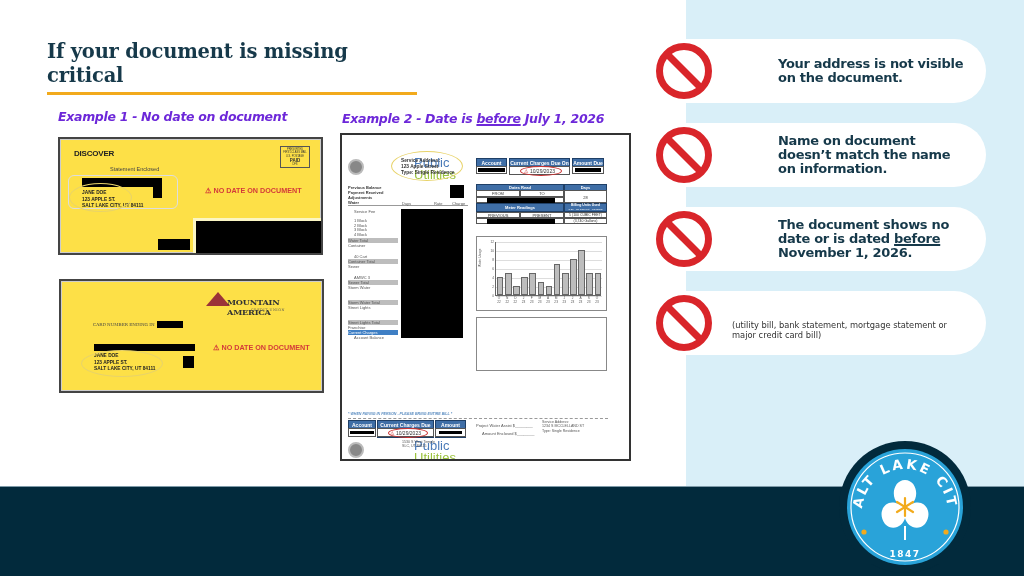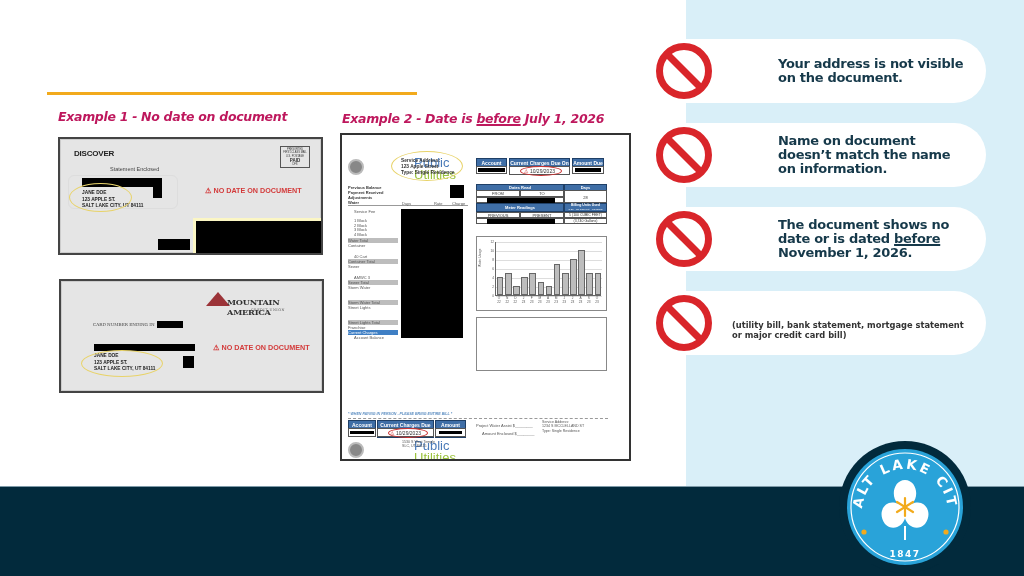--- a/index.html
+++ b/index.html
@@ -6,25 +6,25 @@
   html, body { width: 1024px; height: 576px; overflow: hidden; background: #ffffff; }
   body { position: relative; font-family: "Liberation Sans", sans-serif; color: #16394a; }
 
   .right-panel { position: absolute; left: 686px; top: 0; width: 338px; height: 486px; background: #d9eff8; }
   .footer { position: absolute; left: 0; top: 486px; width: 1024px; height: 90px; background: #022a3c; border-top: 1px solid #7e9aa8; }
 
   .headline { position: absolute; left: 47px; top: 40px; width: 380px; font-family: "DejaVu Serif", serif; font-weight: bold; font-size: 19.5px; line-height: 24px; color: #16394a; letter-spacing: -0.2px; }
   .headline u { text-decoration-thickness: 2px; text-underline-offset: 3px; }
   .headline-rule { position: absolute; left: 47px; top: 92px; width: 370px; height: 3px; background: #f2aa1c; }
 
-  .example-label { position: absolute; font-family: "DejaVu Sans", sans-serif; font-weight: bold; font-style: italic; font-size: 12.5px; color: #be185d; letter-spacing: -0.3px; }
+  .example-label { position: absolute; font-family: "DejaVu Sans", sans-serif; font-weight: bold; font-style: italic; font-size: 12.5px; color: #6d28d9; letter-spacing: -0.3px; }
   .example-label u { text-decoration-thickness: 1.5px; }
 
   
-  .envelope { position: absolute; background: #e5e5e5; border: 2px solid #444; box-shadow: 0 0 0 1px #ccc inset; overflow: hidden; }
+  .envelope { position: absolute; background: #fde047; border: 2px solid #444; box-shadow: 0 0 0 1px #ccc inset; overflow: hidden; }
   .black { position: absolute; background: #000; }
   .addr { position: absolute; font-family: "Liberation Sans", sans-serif; font-weight: bold; font-size: 4.8px; line-height: 6.5px; color: #222; }
   .oval { position: absolute; border: 1.3px solid #e8d36a; border-radius: 50%; }
   .nodate { position: absolute; font-family: "Liberation Sans", sans-serif; font-weight: bold; font-size: 7.2px; color: #d33a3a; white-space: nowrap; }
   .nodate .tri { display: inline-block; margin-right: 2px; }
 
   
   .bill { position: absolute; left: 340px; top: 133px; width: 291px; height: 328px; background: #fff; border: 2px solid #333; overflow: hidden; }
   .pu-logo { position: absolute; font-family: "Liberation Sans", sans-serif; font-size: 13px; line-height: 12px; margin-left: 48px; }
   .pu-logo .p1 { color: #4a7ab8; }
@@ -39,32 +39,33 @@
   .tiny { position: absolute; font-size: 4px; line-height: 5px; color: #555; white-space: nowrap; }
   .chart-box { position: absolute; left: 134px; top: 101px; width: 131px; height: 75px; border: 1px solid #888; background: #fff; }
   .chart-bar { position: absolute; bottom: 0; background: #bdbdbd; border: 0.6px solid #666; }
   .empty-box { position: absolute; left: 134px; top: 182px; width: 131px; height: 54px; border: 1px solid #888; }
 
   
   .card { position: absolute; left: 686px; width: 300px; height: 64px; background: #fff; border-radius: 0 32px 32px 0; }
   .card-text { position: absolute; left: 46px; top: 0; height: 64px; display: flex; flex-direction: column; justify-content: center; width: 240px; }
   .card-title { font-family: "DejaVu Sans", sans-serif; font-weight: bold; font-size: 13px; line-height: 14px; color: #16394a; letter-spacing: -0.3px; margin-left: 46px; }
   .card-title u { text-decoration-thickness: 1.5px; }
-  .card-sub { font-family: "DejaVu Sans", sans-serif; font-size: 8.3px; line-height: 10px; color: #333; margin-top: 13px; font-weight: bold; }
+  .card-sub { font-family: "DejaVu Sans", sans-serif; font-size: 8.3px; line-height: 10px; color: #333; margin-top: 13px; }
   .no-icon { position: absolute; left: 655px; width: 58px; height: 58px; }
 
   .seal { position: absolute; left: 838px; top: 440px; width: 134px; height: 134px; }
 </style>
 </head>
 <body>
 
 <div class="right-panel"></div>
 <div class="footer"></div>
 
 <div class="headline">
+  <div>If your document is missing critical</div>
 </div>
 <div class="headline-rule"></div>
 
 <div class="example-label" style="left:58px; top:109px;">Example 1 - No date on document</div>
 <div class="example-label" style="left:342px; top:111px;"><span>Example 2 - Date is </span><u>before</u><span> July 1, 2026</span></div>
 
 <div class="envelope" style="left:58px; top:137px; width:265px; height:118px;">
   <div style="position:absolute; left:14px; top:10px; font-weight:bold; font-size:8px; color:#222; letter-spacing:-0.2px;">DISCOVER</div>
   <div style="position:absolute; left:220px; top:7px; width:30px; height:22px; border:1px solid #555; font-size:2.6px; line-height:3.4px; text-align:center; color:#333; padding-top:1px;">
     <div>PRESORTED</div>

